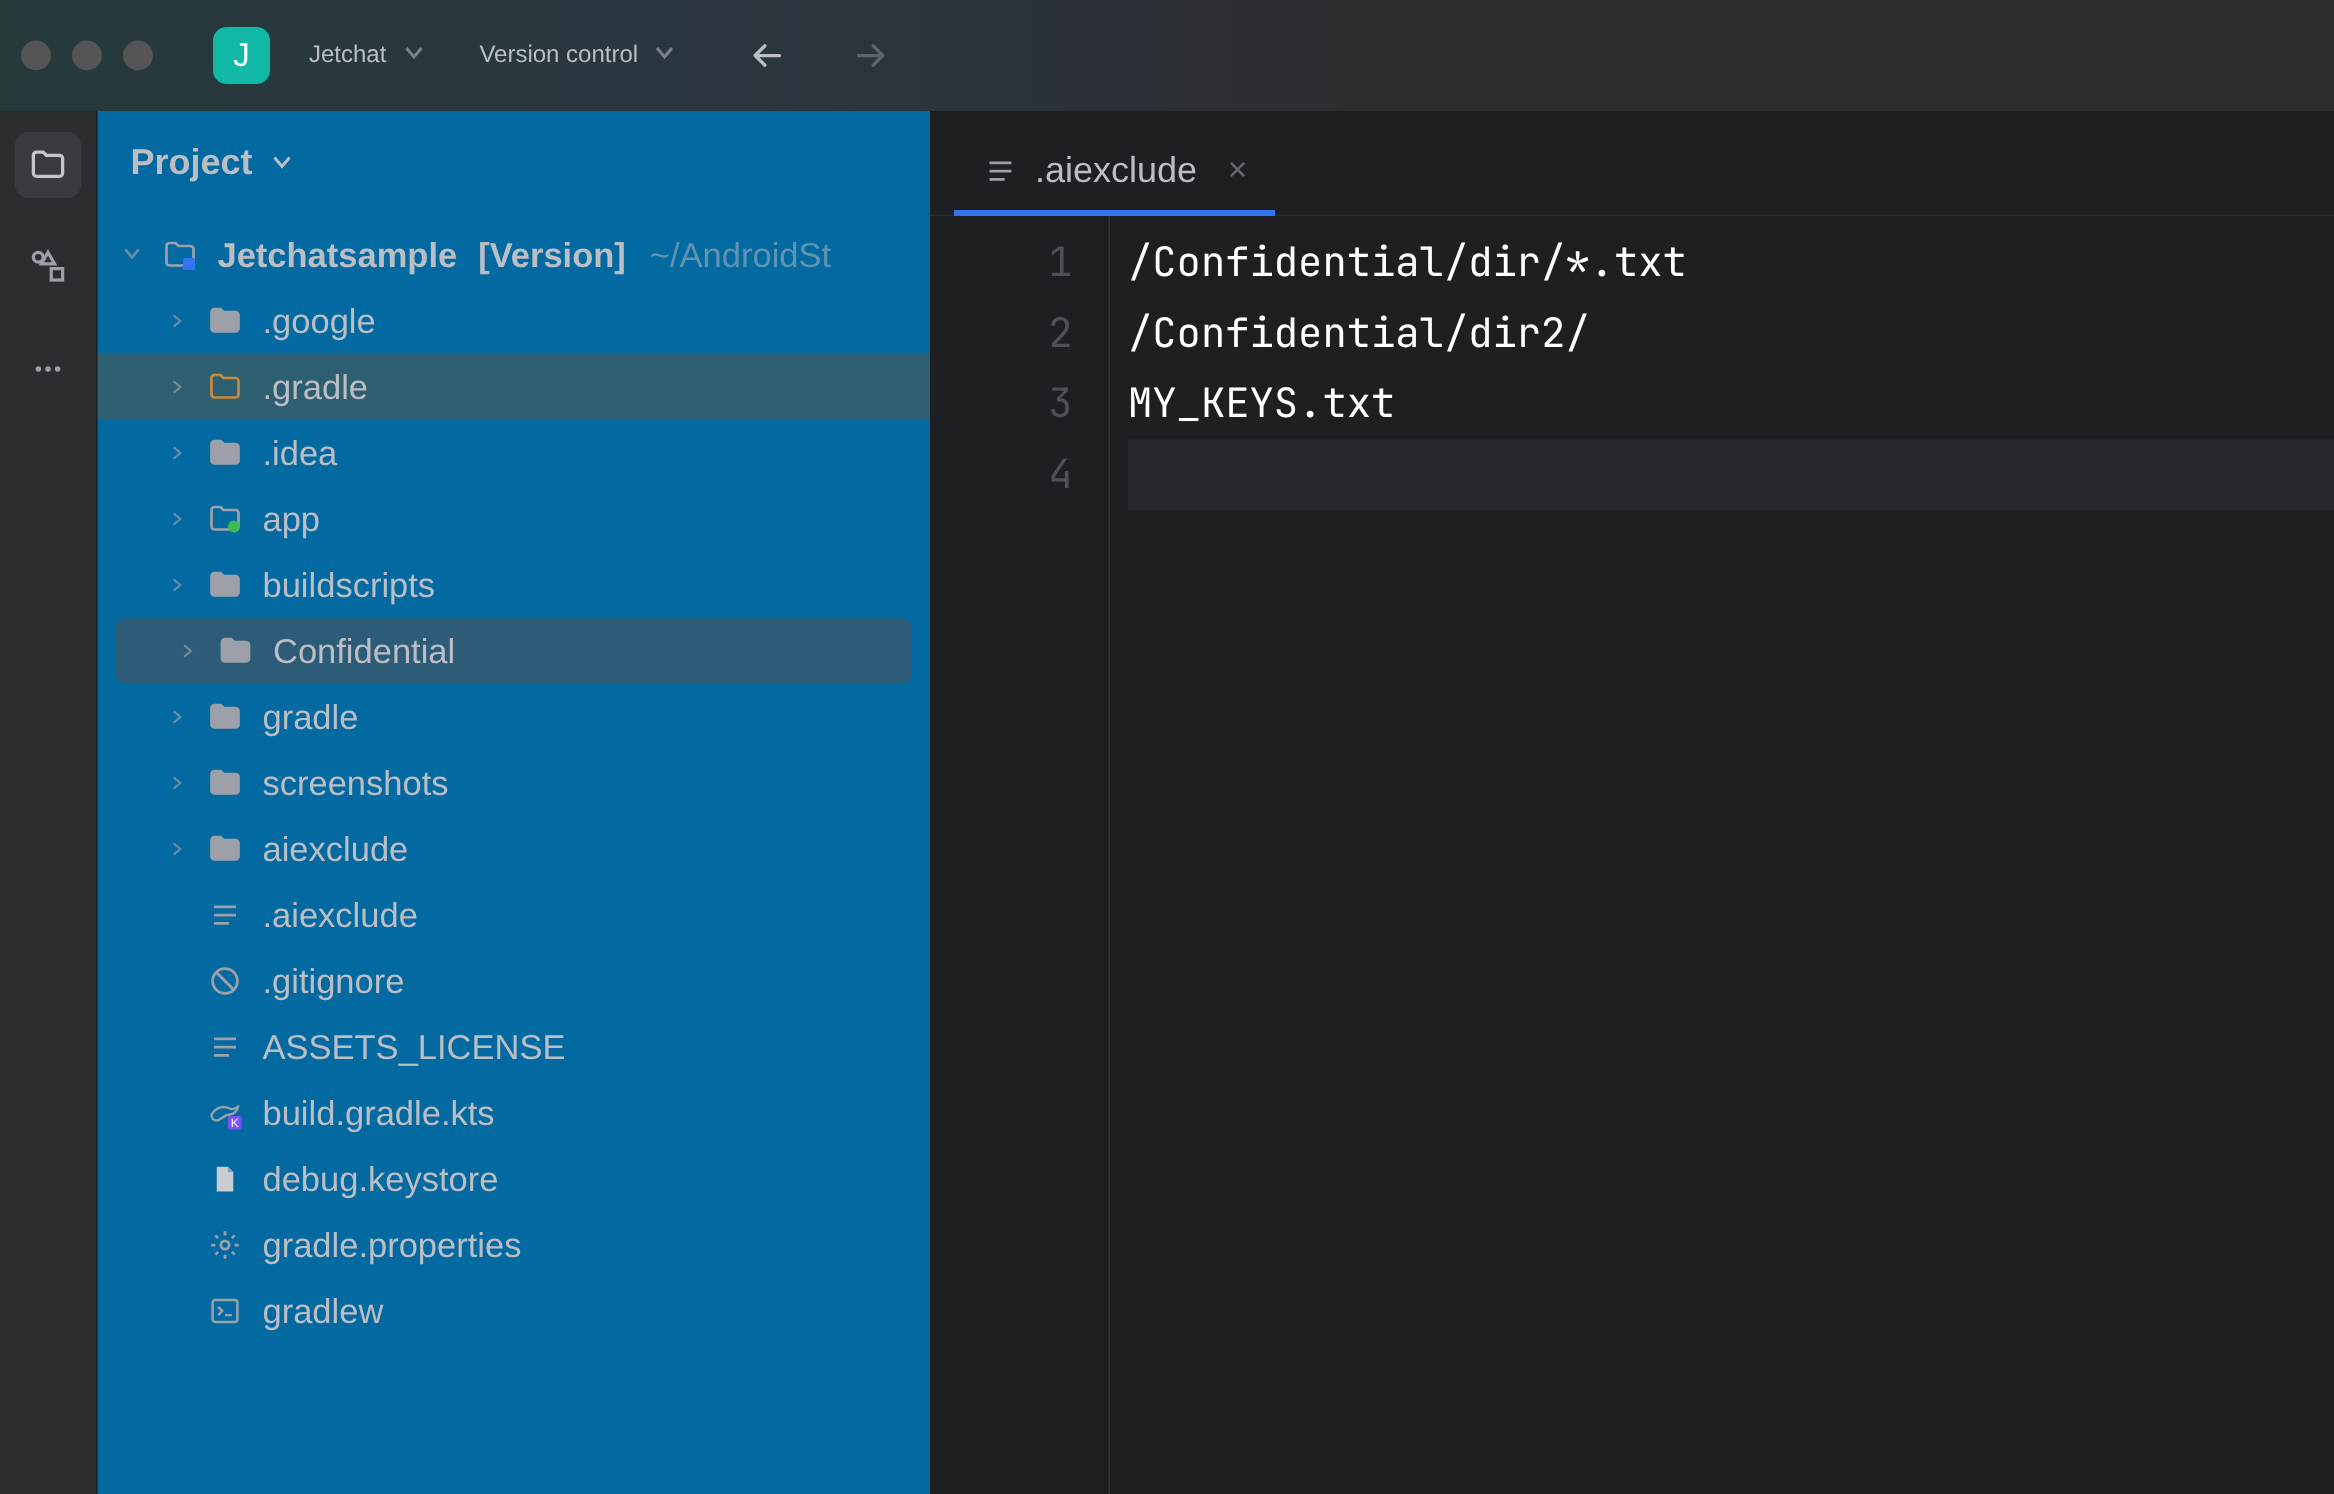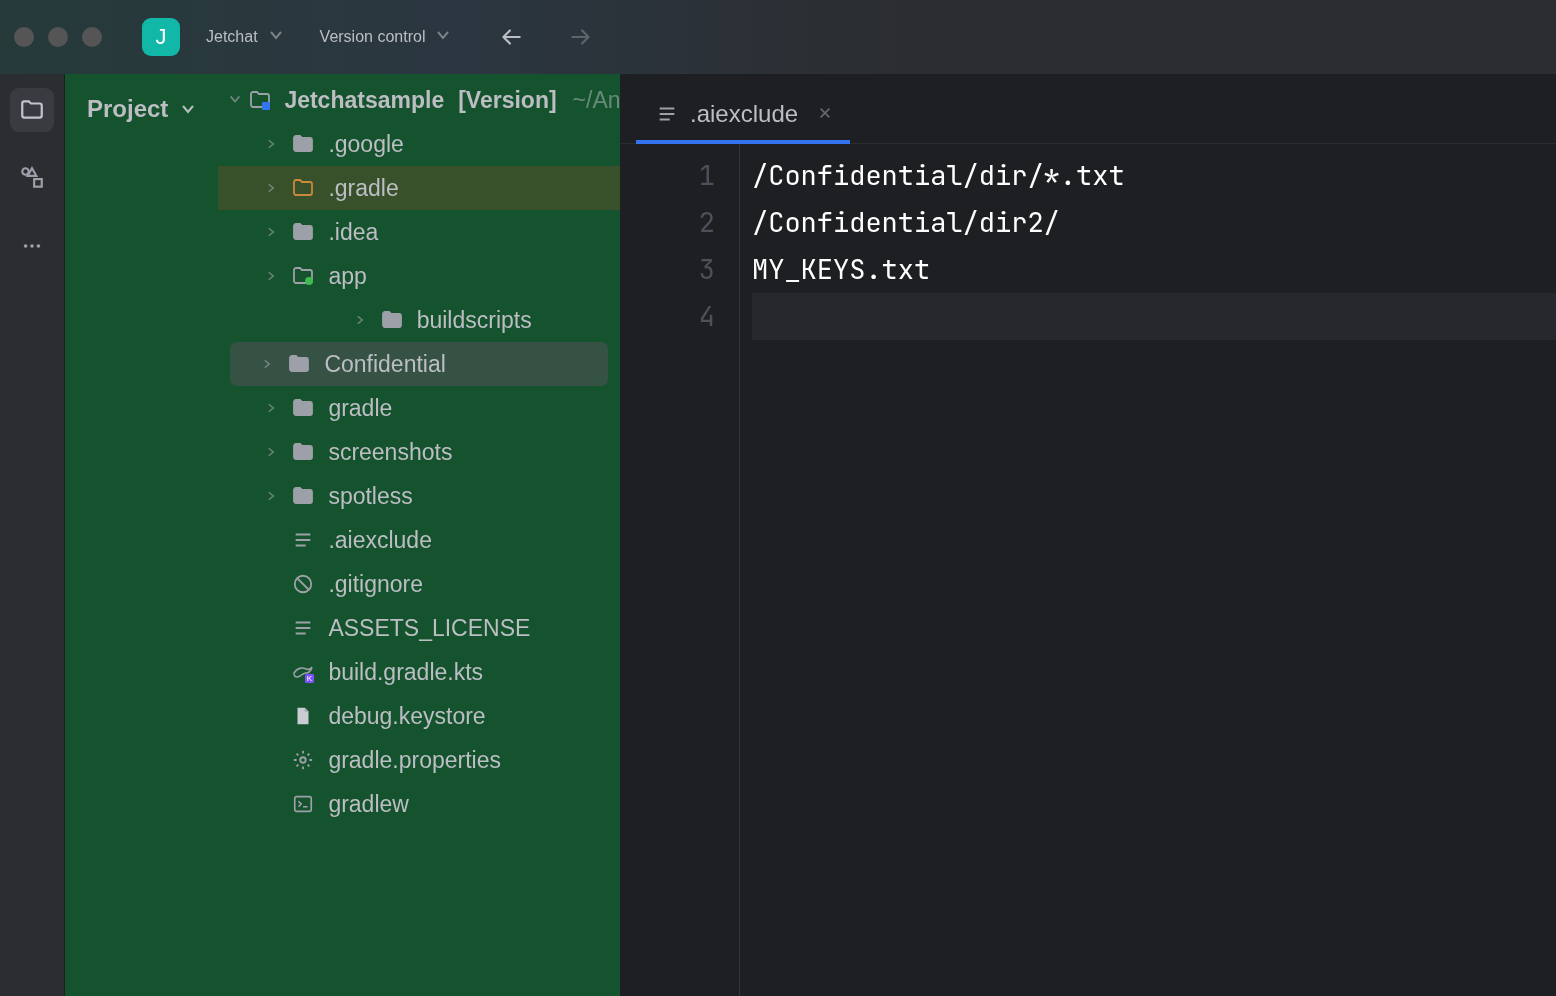--- a/index.html
+++ b/index.html
@@ -35,21 +35,21 @@
 .tool-strip {
   width: 65px; background: #2b2d30; border-right: 1px solid #1e1f22;
   display: flex; flex-direction: column; align-items: center; padding-top: 14px; gap: 24px;
 }
 .tool-btn {
   width: 44px; height: 44px; border-radius: 9px;
   display: flex; align-items: center; justify-content: center;
   cursor: pointer;
 }
 .tool-btn.active { background: #393b40; }
-.project-panel { width: 555px; background: #14532d; display: flex; flex-direction: row; }
+.project-panel { width: 555px; background: #0369a1; display: flex; flex-direction: column; }
 .panel-header {
   height: 70px; display: flex; align-items: center; padding: 0 22px;
   font-size: 24px; font-weight: 600; gap: 12px;
 }
 .tree { flex: 1; overflow: hidden; padding: 4px 0; }
 .tree-row {
   display: flex; align-items: center; height: 44px; font-size: 23px;
   padding-left: 12px; gap: 6px; cursor: pointer; white-space: nowrap;
 }
 .tree-row .arrow { width: 26px; text-align: center; opacity: 0.65; font-size: 18px; }
@@ -207,32 +207,32 @@
                 <path d="M5 3l6 5-6 5" stroke="#9da0a8" stroke-width="2" fill="none"></path>
               </svg></span>
             <span class="icon">
               <svg width="24" height="24" viewBox="0 0 24 24">
                 <path d="M3 6a2 2 0 012-2h4l2 2h8a2 2 0 012 2v9a2 2 0 01-2 2H5a2 2 0 01-2-2V6z" stroke="#9da0a8" stroke-width="1.8" fill="none"></path>
                 <circle cx="18" cy="17" r="4" fill="#3fb950"></circle>
               </svg>
             </span>
             <span class="folder-name">app</span>
           </div>
-          <div class="tree-row" style="padding-left: 40px; justify-content: center;">
+          <div class="tree-row" style="padding-left: 40px;">
             <span class="arrow"><svg width="12" height="12" viewBox="0 0 16 16">
                 <path d="M5 3l6 5-6 5" stroke="#9da0a8" stroke-width="2" fill="none"></path>
               </svg></span>
             <span class="icon">
               <svg class="folder-svg" width="24" height="24" viewBox="0 0 24 24">
                 <path d="M3 6a2 2 0 012-2h4l2 2h8a2 2 0 012 2v9a2 2 0 01-2 2H5a2 2 0 01-2-2V6z" stroke="#9da0a8" stroke-width="1.8" fill="none"></path>
               </svg>
             </span>
             <span class="folder-name">buildscripts</span>
           </div>
-          <div class="tree-row selected" style="padding-left: 24px;">
+          <div class="tree-row selected" style="padding-left: 35px;">
             <span class="arrow"><svg width="12" height="12" viewBox="0 0 16 16">
                 <path d="M5 3l6 5-6 5" stroke="#9da0a8" stroke-width="2" fill="none"></path>
               </svg></span>
             <span class="icon">
               <svg class="folder-svg" width="24" height="24" viewBox="0 0 24 24">
                 <path d="M3 6a2 2 0 012-2h4l2 2h8a2 2 0 012 2v9a2 2 0 01-2 2H5a2 2 0 01-2-2V6z" stroke="#9da0a8" stroke-width="1.8" fill="none"></path>
               </svg>
             </span>
             <span class="folder-name">Confidential</span>
           </div>
@@ -260,21 +260,21 @@
           </div>
           <div class="tree-row" style="padding-left: 40px;">
             <span class="arrow"><svg width="12" height="12" viewBox="0 0 16 16">
                 <path d="M5 3l6 5-6 5" stroke="#9da0a8" stroke-width="2" fill="none"></path>
               </svg></span>
             <span class="icon">
               <svg class="folder-svg" width="24" height="24" viewBox="0 0 24 24">
                 <path d="M3 6a2 2 0 012-2h4l2 2h8a2 2 0 012 2v9a2 2 0 01-2 2H5a2 2 0 01-2-2V6z" stroke="#9da0a8" stroke-width="1.8" fill="none"></path>
               </svg>
             </span>
-            <span class="folder-name">spotless</span>
+            <span class="folder-name">aiexclude</span>
           </div>
           <div class="tree-row" style="padding-left: 40px;">
             <span class="arrow"></span>
             <span class="icon">
               <svg width="22" height="22" viewBox="0 0 24 24">
                 <path d="M4 6h16M4 12h16M4 18h11" stroke="#9da0a8" stroke-width="2"></path>
               </svg>
             </span>
             <span class="folder-name">.aiexclude</span>
           </div>

